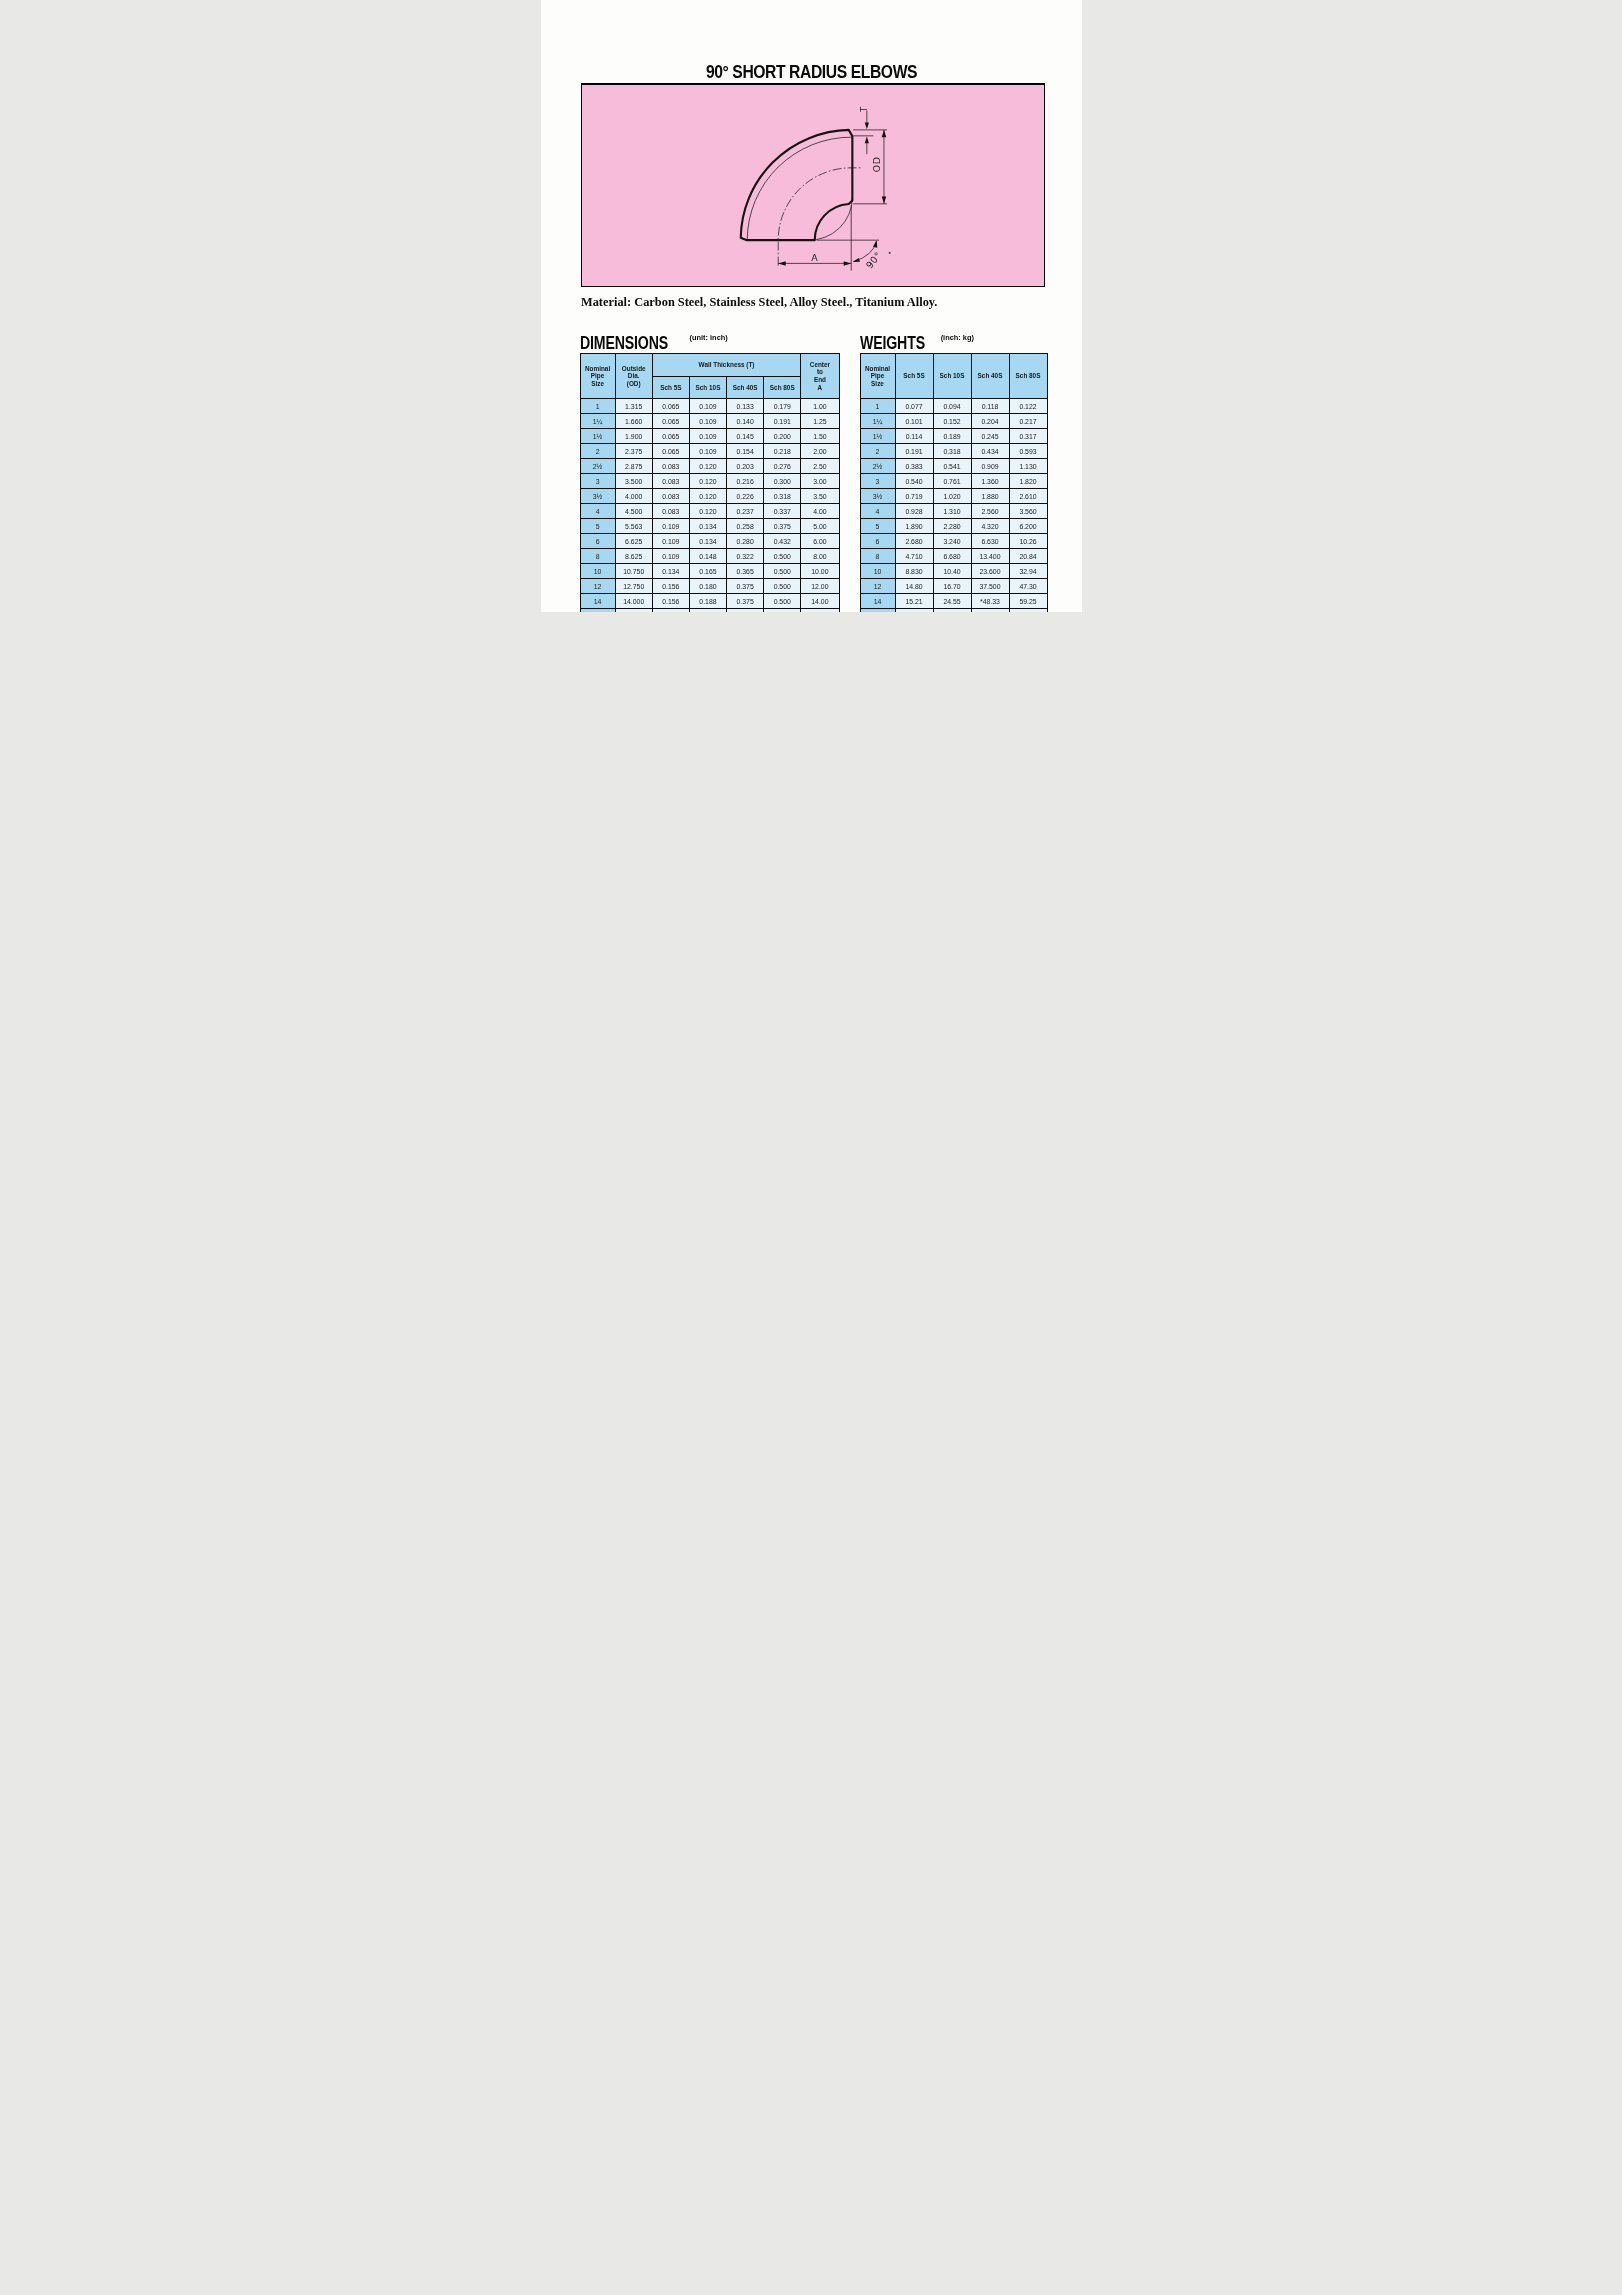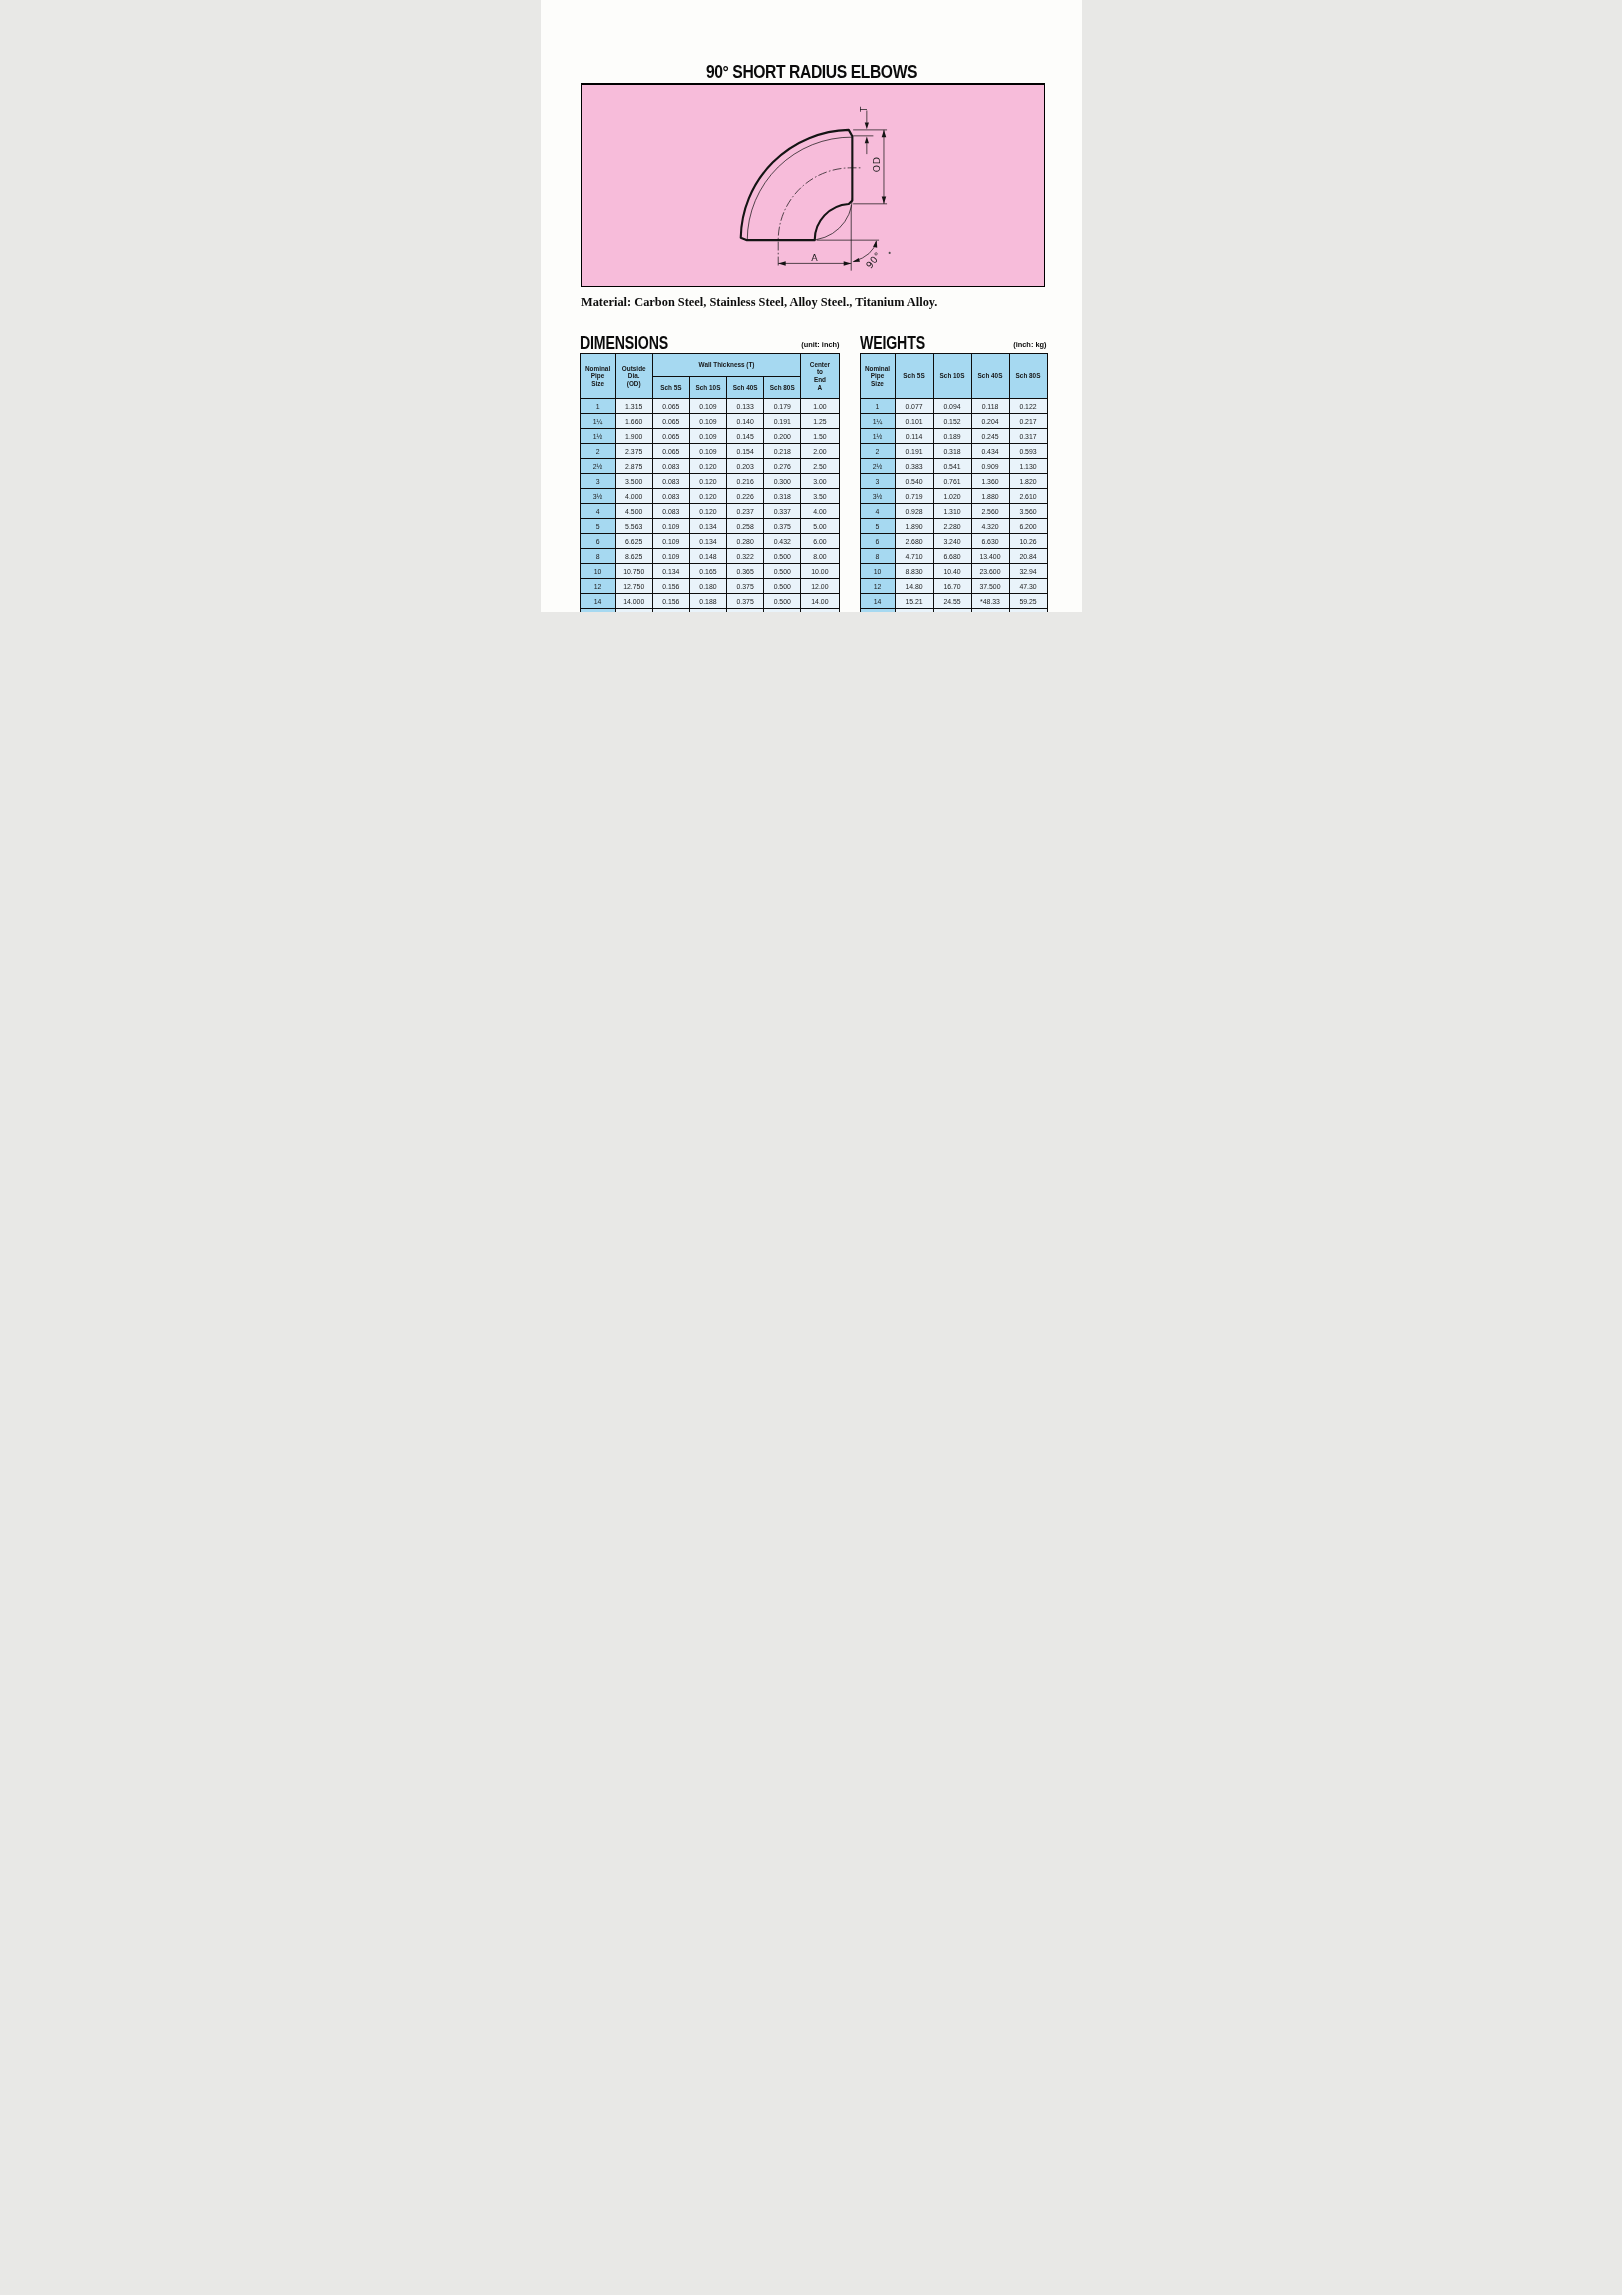--- a/index.html
+++ b/index.html
@@ -46,28 +46,28 @@
   .material{
     position:absolute;left:40px;top:294px;
     font-family:"Liberation Serif",serif;
     font-size:13.3px;font-weight:700;
     transform:scaleX(.93);transform-origin:left top;
     white-space:nowrap;color:#0d0d0d;
   }
   
   .sec-head{
     position:absolute;height:21.6px;
-    display:flex;justify-content:space-between;align-items:flex-end;
+    display:flex;align-items:flex-end;
   }
   .sec-head h2{
     font-size:17.7px;font-weight:700;letter-spacing:-0.2px;
     transform:scaleX(.8);transform-origin:left bottom;
     line-height:1;color:#0b0b0b;
   }
-  .sec-head .unit{font-size:7.4px;font-weight:700;padding-bottom:4px;color:#0b0b0b;}
+  .sec-head .unit{font-size:7.4px;font-weight:700;padding-bottom:11px;color:#0b0b0b;}
   #dim-head{left:39px;top:331px;width:260px;}
   #wt-head{left:319px;top:331px;width:187px;}
   
   table{
     position:absolute;top:353px;
     border-collapse:collapse;table-layout:fixed;
     border:1.5px solid #0a0a0a;
     background:var(--table-cell-bg);
   }
   #dimensions-table{left:39px;width:260px;}

